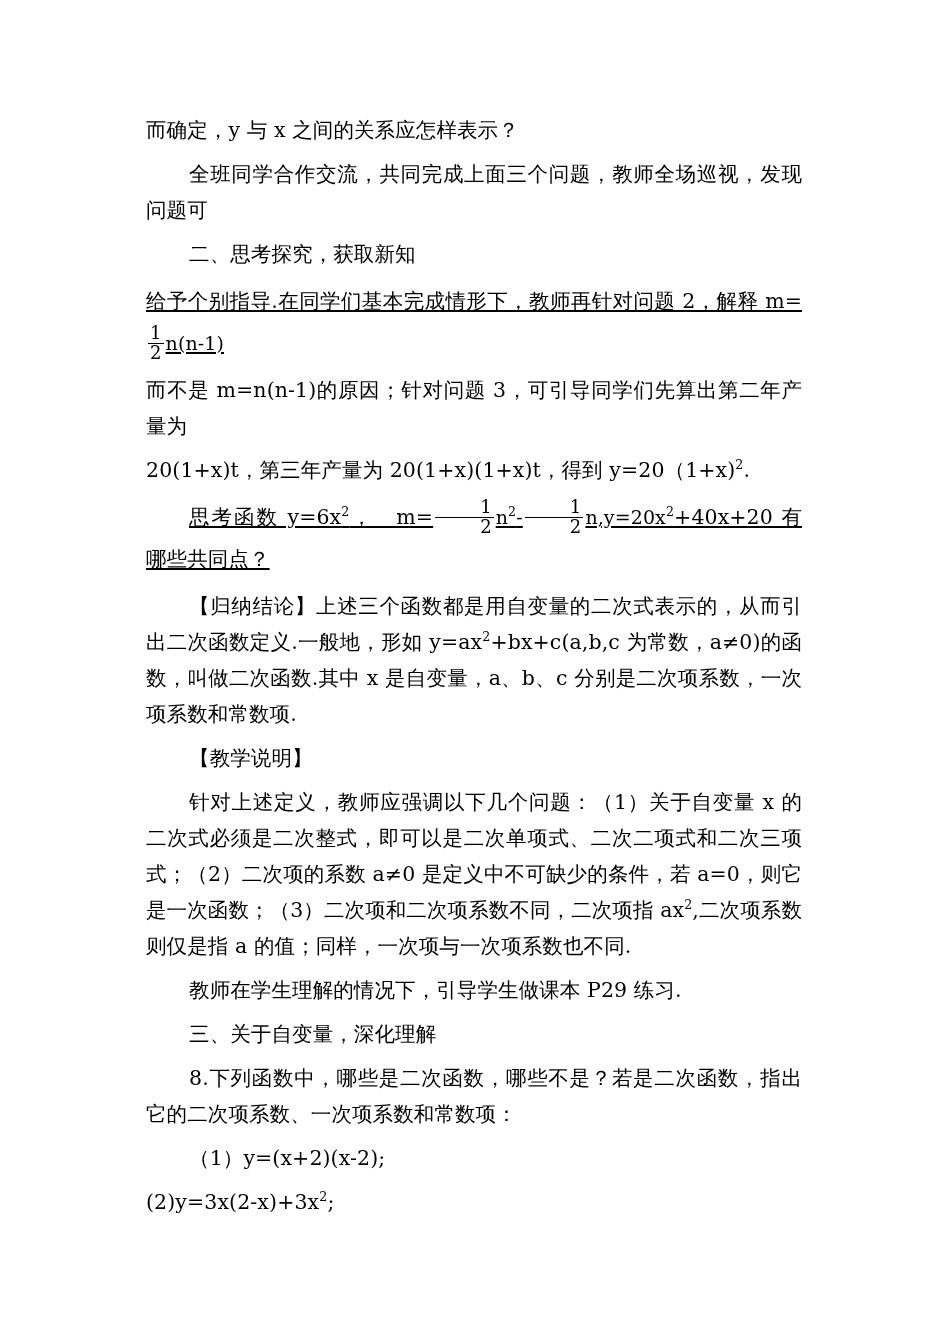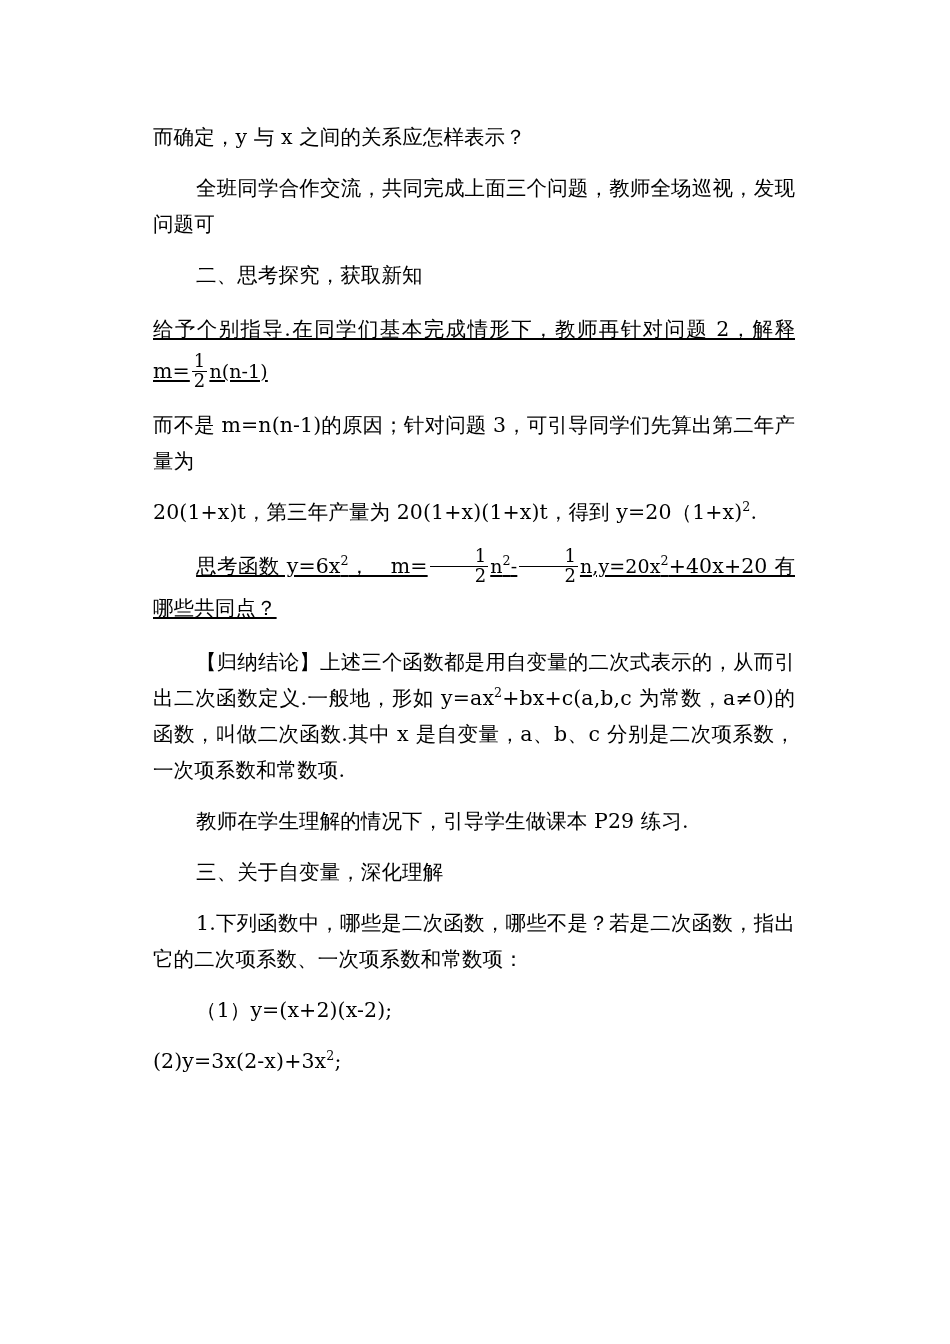--- a/index.html
+++ b/index.html
@@ -23,21 +23,21 @@
     padding: 104px 140px 0 138px;
   }
   .doc-body {
     width: 672px;
   }
   .para {
     font-size: 20.5px;
     line-height: 36px;
     text-align: justify;
     text-justify: inter-ideograph;
-    margin: 15px;
+    margin: 8px;
     letter-spacing: 0.1px;
   }
   .indent-1 { text-indent: 2.1em; }
   .indent-0 { text-indent: 0; }
   .para.tall { line-height: 42px; text-decoration: underline; }
 
   
   .m {
     font-family: "DejaVu Serif", "Liberation Serif", serif;
     font-size: 19px;
@@ -90,26 +90,28 @@
     <p class="para indent-0"><span>而不是 m=n(n-1)的原因；针对问题 3，可引导同学们先算出第二年产量为</span></p>
 
     <p class="para indent-0"><span>20(1+x)t，第三年产量为 20(1+x)(1+x)t，得到 y=20（1+x)</span><sup class="exp">2</sup><span>.</span></p>
 
 
     <p class="para tall indent-1"><span>思考函数 y=6x</span><sup class="exp">2</sup><span>，　m=</span><span class="frac"><span class="num">1</span><span class="bar"></span><span class="den">2</span></span><span class="m">n</span><sup class="exp">2</sup><span class="m">-</span><span class="frac"><span class="num">1</span><span class="bar"></span><span class="den">2</span></span><span class="m">n,y=20x</span><sup class="exp">2</sup><span>+40x+20 有哪些共同点？</span></p>
 
 
     <p class="para indent-1"><span>【归纳结论】上述三个函数都是用自变量的二次式表示的，从而引出二次函数定义.一般地，形如 y=ax</span><sup class="exp">2</sup><span>+bx+c(a,b,c 为常数，a≠0)的函数，叫做二次函数.其中 x 是自变量，a、b、c 分别是二次项系数，一次项系数和常数项.</span></p>
 
+    <p class="para indent-1"><span>【教学说明】</span></p>
 
+    <p class="para indent-1"><span>针对上述定义，教师应强调以下几个问题：（1）关于自变量 x 的二次式必须是二次整式，即可以是二次单项式、二次二项式和二次三项式；（2）二次项的系数 a≠0 是定义中不可缺少的条件，若 a=0，则它是一次函数；（3）二次项和二次项系数不同，二次项指 ax</span><sup class="exp">2</sup><span>,二次项系数则仅是指 a 的值；同样，一次项与一次项系数也不同.</span></p>
 
     <p class="para indent-1"><span>教师在学生理解的情况下，引导学生做课本 P29 练习.</span></p>
 
     <p class="para indent-1"><span>三、关于自变量，深化理解</span></p>
 
-    <p class="para indent-1"><span>1.下列函数中，哪些是二次函数，哪些不是？若是二次函数，指出它的二次项系数、一次项系数和常数项：</span></p>
+    <p class="para indent-1"><span>8.下列函数中，哪些是二次函数，哪些不是？若是二次函数，指出它的二次项系数、一次项系数和常数项：</span></p>
 
     <p class="para indent-1"><span>（1）y=(x+2)(x-2);</span></p>
 
     <p class="para indent-0"><span>(2)y=3x(2-x)+3x</span><sup class="exp">2</sup><span>;</span></p>
 
   </div>
 </div>
 
 </body></html>

